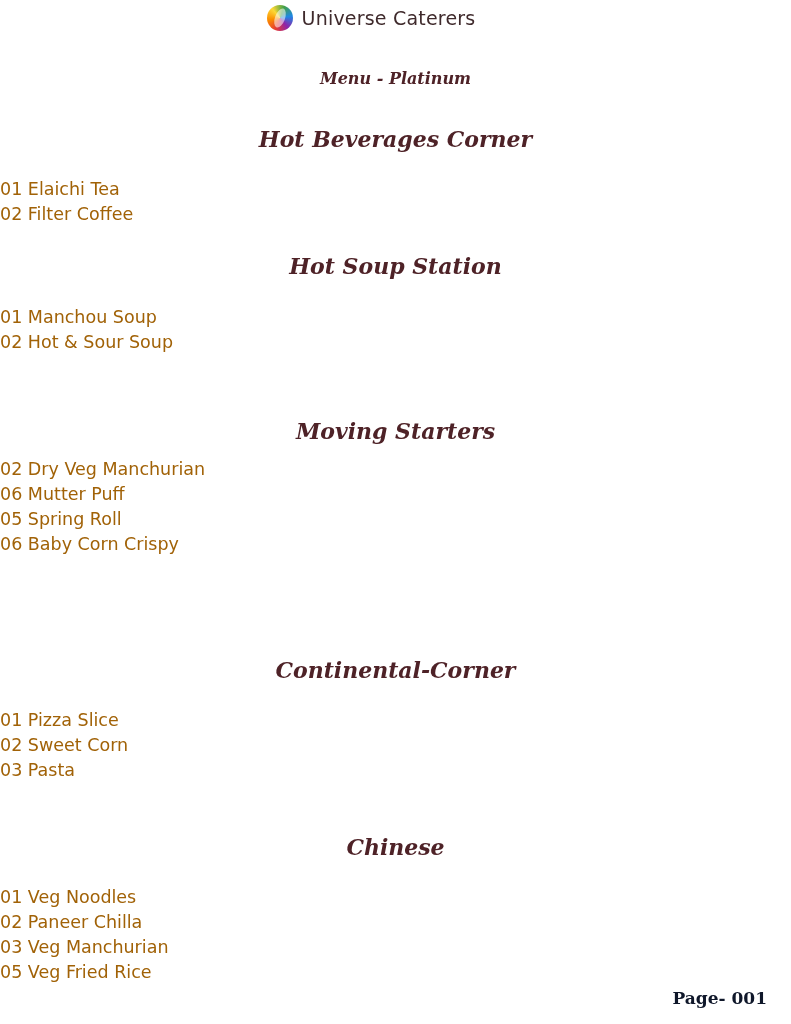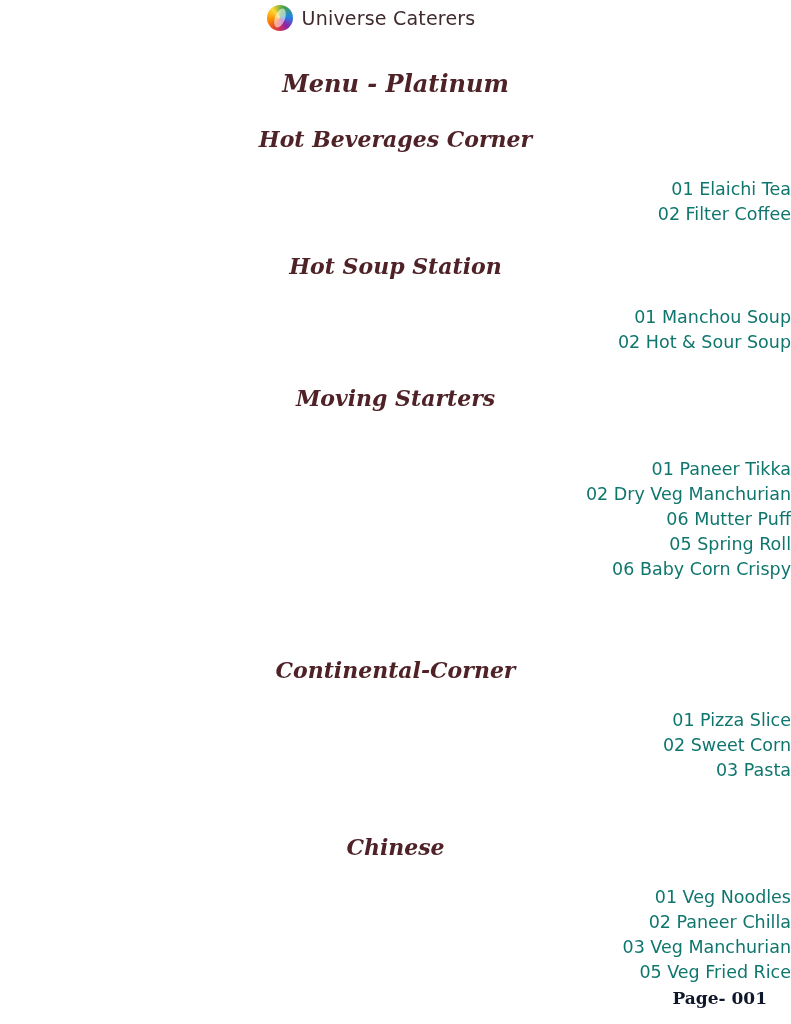--- a/index.html
+++ b/index.html
@@ -6,24 +6,24 @@
   body { width:791px; height:1024px; position:relative; overflow:hidden; }
   .brand { position:absolute; top:5px; left:0; width:742px; display:flex; justify-content:center; align-items:center; }
   .logo { width:26px; height:26px; border-radius:50%; margin-right:9px;
     background: conic-gradient(from 200deg, #e53935, #fb8c00, #fdd835, #43a047, #1e88e5, #8e24aa, #e53935);
     position:relative; }
   .logo::after { content:""; position:absolute; left:8px; top:3px; width:10px; height:20px; border-radius:50%;
     background: rgba(255,255,255,0.55); transform: rotate(20deg); }
   .brand-name { font-family:"DejaVu Sans", sans-serif; font-size:19px; color:#3f2a2c; letter-spacing:0.2px; }
   .title { position:absolute; left:0; width:791px; text-align:center; font-family:"DejaVu Serif", serif;
     font-weight:bold; font-style:italic; color:#4e2227; }
-  .menu-title { top:69px; font-size:24px; }
+  .menu-title { top:69px; font-size:16px; }
   .sec-title { font-size:22px; }
-  .items { position:absolute; left:0; width:791px; text-align:right; font-family:"DejaVu Sans", sans-serif;
-    font-size:17.5px; color:#0f766e; line-height:25px; }
+  .items { position:absolute; left:0; width:791px; text-align:left; font-family:"DejaVu Sans", sans-serif;
+    font-size:17.5px; color:#a16207; line-height:25px; }
   .items div { white-space:nowrap; }
   .page-no { position:absolute; right:24px; top:988px; font-family:"DejaVu Serif", serif; font-weight:bold;
     font-size:17px; color:#0f172a; }
 </style>
 </head>
 <body>
 
 <div class="brand">
   <span class="logo"></span>
   <span class="brand-name">Universe Caterers</span>
@@ -36,23 +36,22 @@
   <div>01 Elaichi Tea</div>
   <div>02 Filter Coffee</div>
 </div>
 
 <div class="title sec-title" style="top:253px">Hot Soup Station</div>
 <div class="items" style="top:305px">
   <div>01 Manchou Soup</div>
   <div>02 Hot &amp; Sour Soup</div>
 </div>
 
-<div class="title sec-title" style="top:385px">Moving Starters</div>
+<div class="title sec-title" style="top:418px">Moving Starters</div>
 <div class="items" style="top:457px">
-  <div>01 Paneer Tikka</div>
   <div>02 Dry Veg Manchurian</div>
   <div>06 Mutter Puff</div>
   <div>05 Spring Roll</div>
   <div>06 Baby Corn Crispy</div>
 </div>
 
 <div class="title sec-title" style="top:657px">Continental-Corner</div>
 <div class="items" style="top:708px">
   <div>01 Pizza Slice</div>
   <div>02 Sweet Corn</div>

